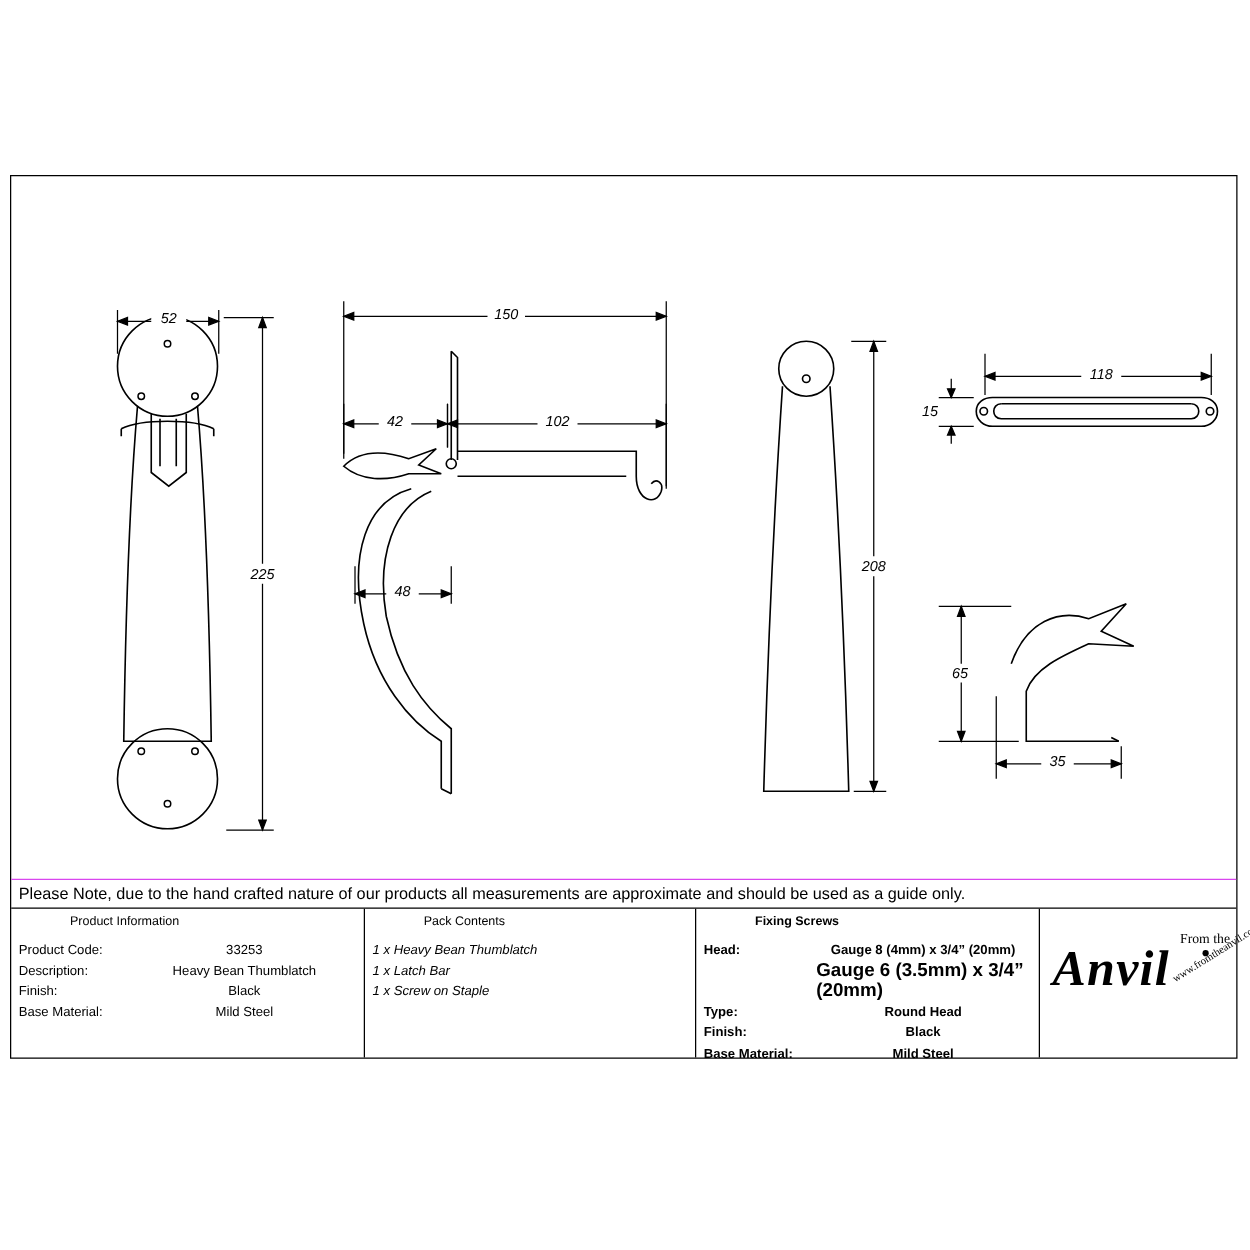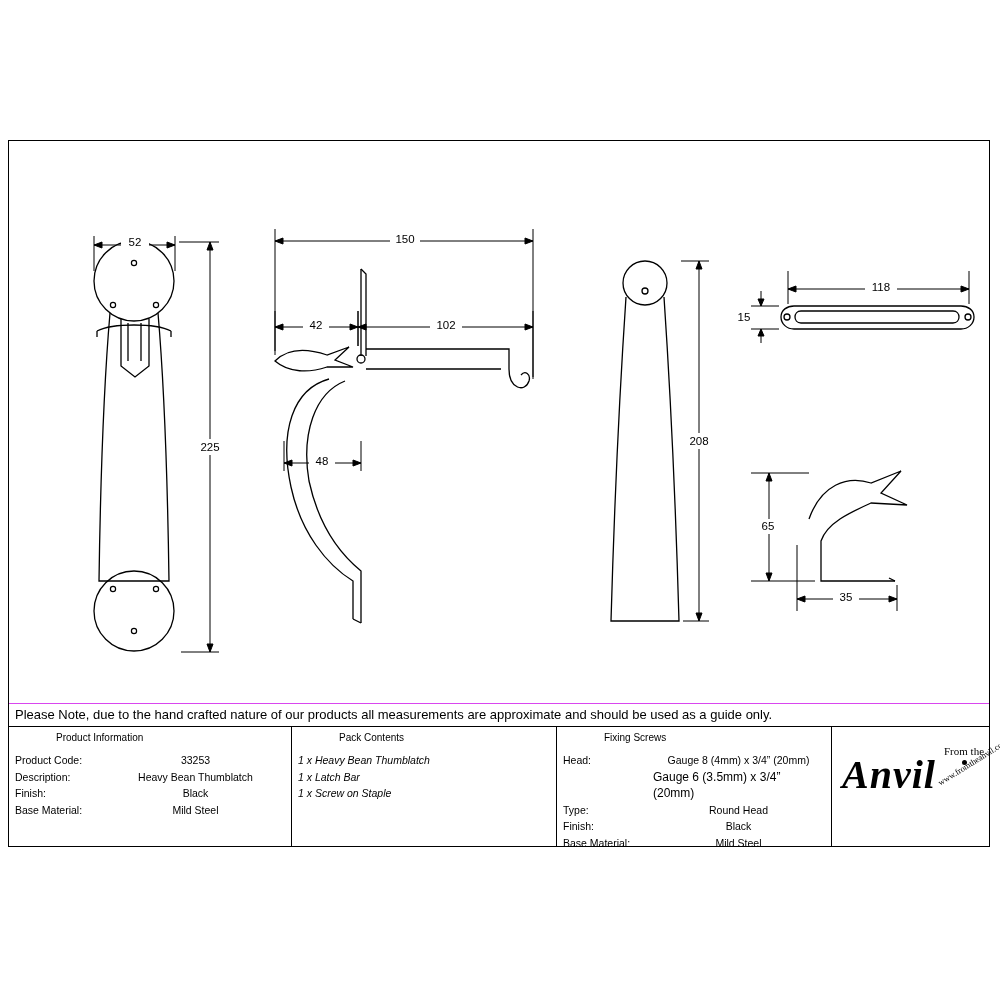--- a/index.html
+++ b/index.html
@@ -19,24 +19,25 @@
     left: 8px;
     top: 140px;
     width: 982px;
     height: 707px;
     border: 1px solid #000;
     box-sizing: border-box;
   }
   .drawing-area {
     position: absolute;
     left: 0;
-    top: 0;
+    top: 12px;
     width: 980px;
     height: 562px;
     overflow: hidden;
+    font-style: italic;
   }
   .note-bar {
     position: absolute;
     left: 0;
     top: 562px;
     width: 980px;
     height: 24px;
     border-top: 1px solid #d946ef;
     border-bottom: 1px solid #000;
     box-sizing: border-box;
@@ -54,42 +55,42 @@
     display: flex;
   }
   .info-col {
     box-sizing: border-box;
     border-right: 1px solid #000;
     padding: 5px 7px 0 6px;
     position: relative;
   }
   .col-product { width: 283px; }
   .col-pack { width: 265px; }
-  .col-fixing { width: 275px; }
+  .col-fixing { width: 275px; font-weight: bold; }
   .col-logo { width: 157px; border-right: none; padding: 0; }
   .col-title {
     font-size: 10px;
     margin-bottom: 9px;
     margin-left: 41px;
   }
   .kv {
     display: flex;
     font-size: 10.5px;
     line-height: 16.5px;
   }
   .kv .k { width: 92px; flex: 0 0 92px; }
   .kv .v { flex: 1 1 auto; text-align: center; }
   .fx .k { width: 90px; flex: 0 0 90px; }
   .list-line {
     font-size: 10.5px;
     line-height: 16.5px;
     font-style: italic;
   }
   .sub-line {
-    font-size: 12px;
+    font-size: 15px;
     line-height: 16.5px;
     padding-left: 90px;
   }
   
   .logo-box {
     position: relative;
     width: 100%;
     height: 100%;
   }
   .logo-from {

